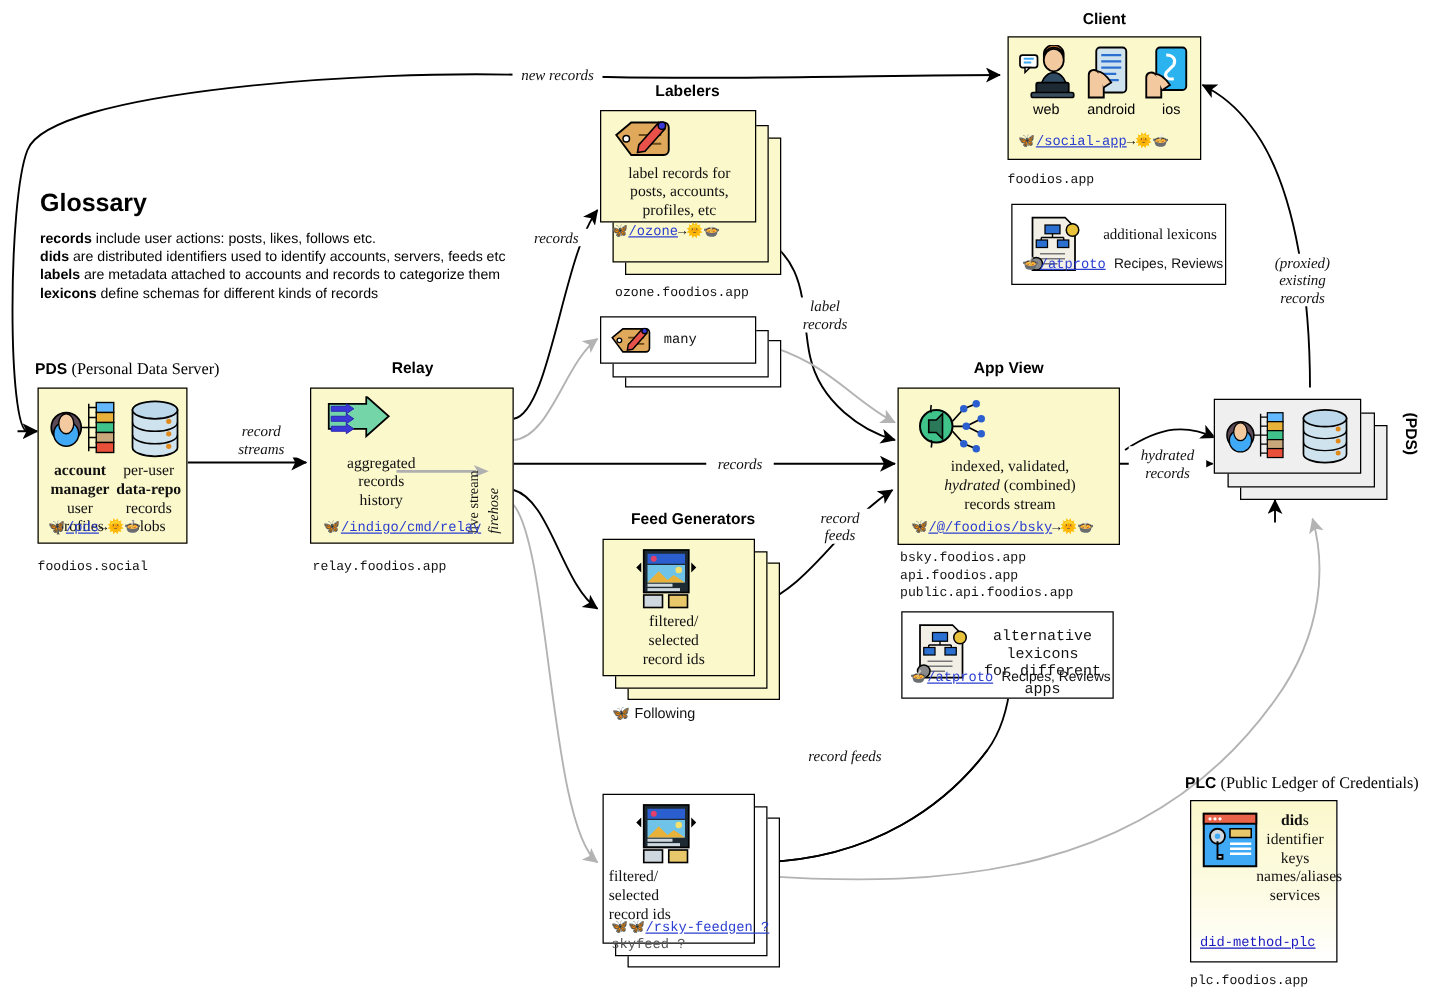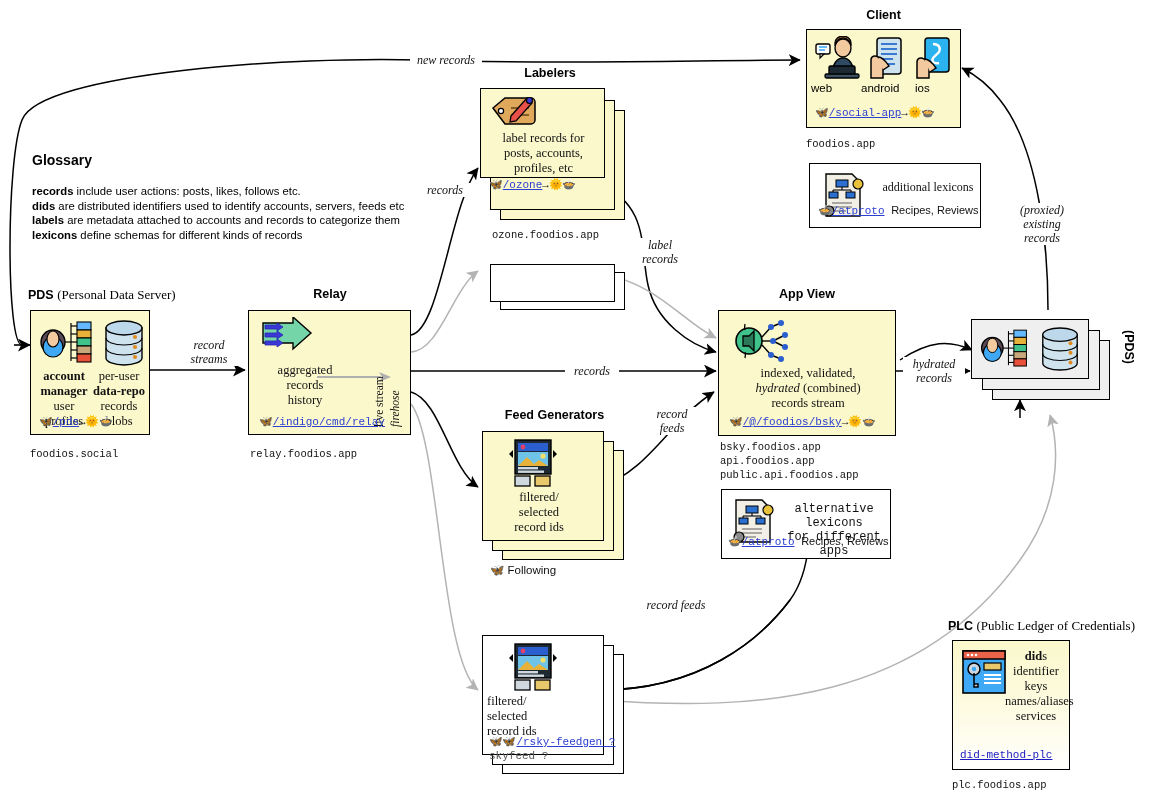--- a/index.html
+++ b/index.html
@@ -68,21 +68,21 @@
     font-family:"Liberation Serif", serif;
     font-style:italic;font-size:12px;color:#111;
     line-height:14px;text-align:center;white-space:pre;
     background:#fff;
   }
   .elabel.nobg{background:transparent;}
 
   
   #glossary-title{
     position:absolute;left:32px;top:152px;
-    font-weight:bold;font-size:14px;color:#000;
+    font-weight:bold;font-size:20px;color:#000;
   }
   #glossary-body{
     position:absolute;left:32px;top:184px;
     font-family:"Liberation Sans", sans-serif;
     font-size:11.3px;line-height:14.6px;color:#000;white-space:nowrap;
   }
   #glossary-body b{font-weight:bold;}
 
   
   .vert{
@@ -93,21 +93,21 @@
     font-size:11.5px;color:#111;white-space:nowrap;
   }
   .vert.it{font-style:italic;}
   .vert-sans{
     position:absolute;
     writing-mode:vertical-rl;
     font-family:"Liberation Sans", sans-serif;
     font-weight:bold;font-size:12.5px;color:#000;white-space:nowrap;
   }
   .icon{position:absolute;}
-  .ctext{position:absolute;}
+  .ctext{position:absolute;text-align:center;}
 </style>
 </head>
 <body>
 
 <div class="stage">
 
   <svg class="wires" viewBox="0 0 1150 800">
     <defs>
       <marker id="ah" markerWidth="9" markerHeight="9" refX="7.5" refY="4" orient="auto">
         <path d="M0,0 L8,4 L0,8 L2,4 Z" fill="#000"></path>
@@ -259,20 +259,33 @@
       <span>profiles, etc</span>
     </div>
     <div class="mono" style="position:absolute;left:8px;top:89px;">
       <span style="color:#2b6fd0;">🦋</span><span class="link">/ozone</span><span>→</span><span>🌞</span><span>🍲</span>
     </div>
   </div>
   <div class="cap" style="left:492px;top:229px;">ozone.foodios.app</div>
 
   <div class="shadowcard white" style="left:500px;top:272px;width:125px;height:38px;"></div>
   <div class="shadowcard white" style="left:490px;top:264px;width:125px;height:38px;"></div>
+  <div class="box white" style="left:480px;top:253px;width:125px;height:38px;">
+    <svg class="icon" style="left:6px;top:6px;" width="34" height="26" viewBox="0 0 48 36">
+      <path d="M4,14 L16,4 L42,4 a4,4 0 0 1 4,4 L46,26 a4,4 0 0 1 -4,4 L16,30 Z" fill="#dfa85a" stroke="#000" stroke-width="1.8"></path>
+      <circle cx="12" cy="17" r="2.6" fill="#fff" stroke="#000" stroke-width="1.5"></circle>
+      <g stroke="#6b4a1e" stroke-width="2">
+          <path d="M22,14 L40,14"></path>
+          <path d="M22,21 L40,21"></path>
+        </g>
+      <path d="M22,22 L38,4 L43,9 L27,27 L21,28 Z" fill="#e8514a" stroke="#000" stroke-width="1.6"></path>
+      <circle cx="40.5" cy="6.5" r="3" fill="#3b38d8" stroke="#000" stroke-width="1.5"></circle>
+    </svg>
+    <div class="mono" style="position:absolute;left:50px;top:12px;">many</div>
+  </div>
 
   <div class="node-title" style="left:806px;top:8px;width:155px;">Client</div>
   <div class="box" style="left:806px;top:29px;width:155px;height:99px;">
 
     <svg class="icon" style="left:8px;top:6px;" width="48" height="44" viewBox="0 0 48 44">
       <rect x="1" y="8" width="14" height="10" rx="2" fill="#fff" stroke="#000" stroke-width="1.4"></rect>
       <path d="M5,18 L5,22 L9,18 Z" fill="#fff" stroke="#000" stroke-width="1.2"></path>
       <g stroke="#3fa9f5" stroke-width="1.6">
           <path d="M4,11 L12,11"></path>
           <path d="M4,14 L10,14"></path>

